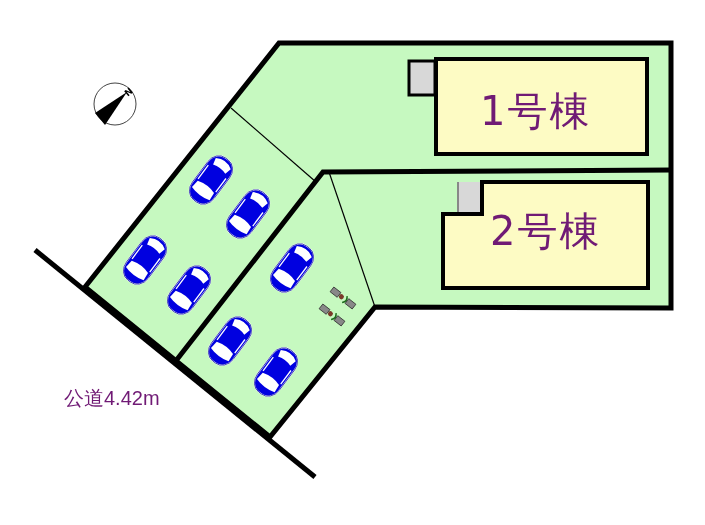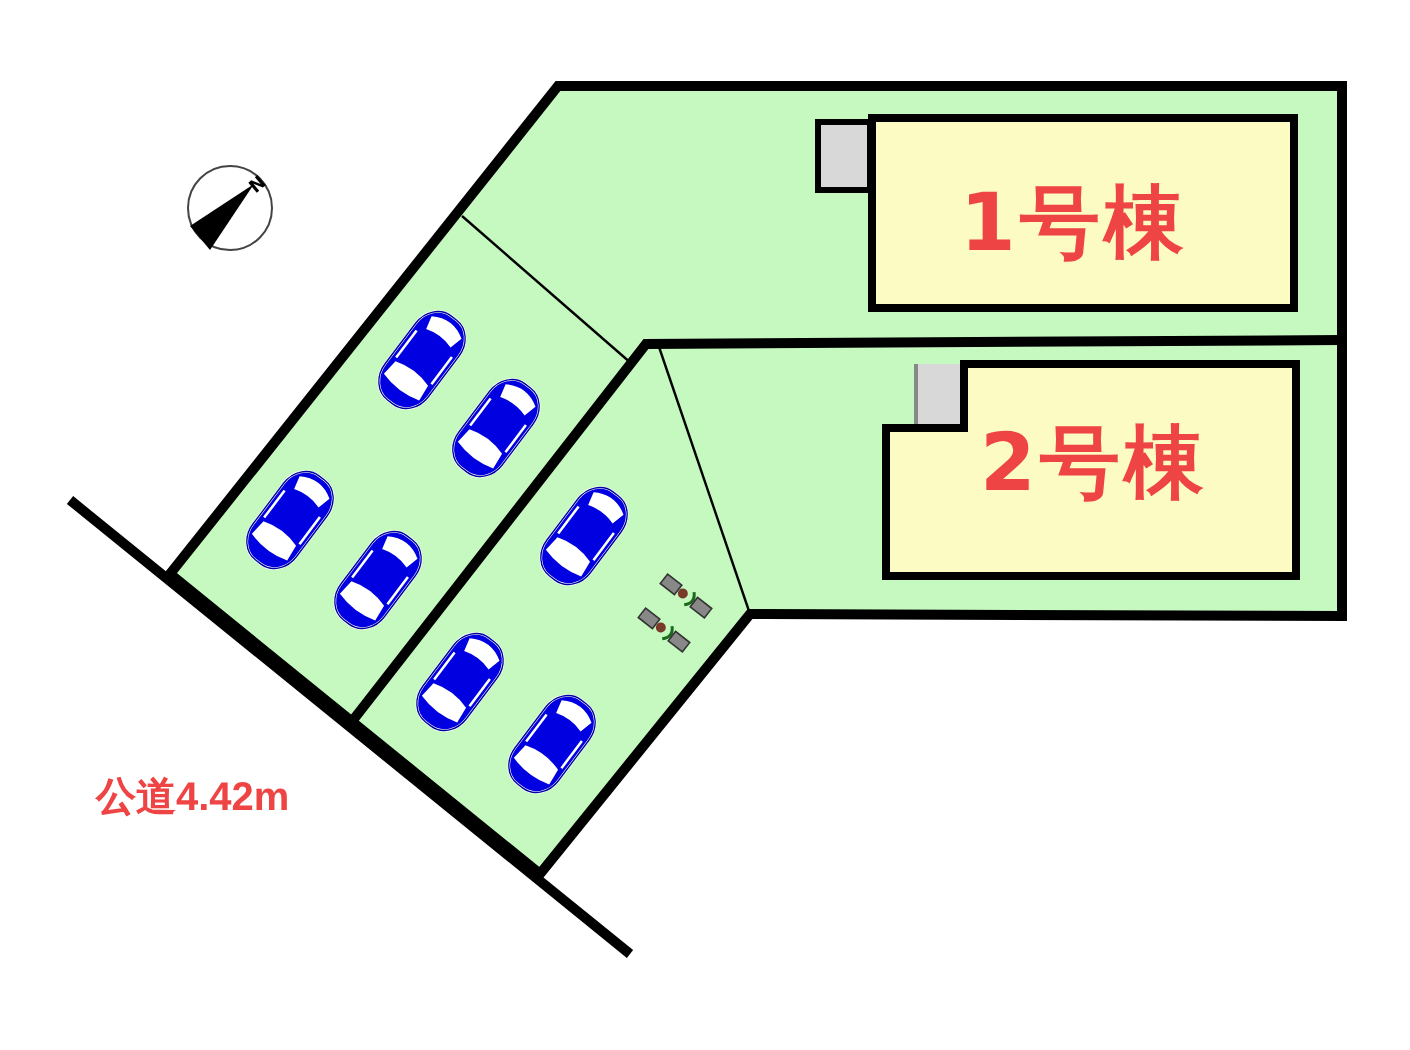--- a/index.html
+++ b/index.html
@@ -1,18 +1,18 @@
 <!DOCTYPE html>
 <html><head>
 <meta charset="utf-8">
 <style>
   html, body { margin:0; padding:0; background:#ffffff; }
   body { width:705px; height:525px; position:relative; overflow:hidden; font-family:"DejaVu Sans", sans-serif; }
   #plan { position:absolute; left:0; top:0; }
-  .label { position:absolute; font-weight:bold; color:#ef4444; white-space:nowrap; }
+  .label { position:absolute; font-weight:normal; color:#701a75; white-space:nowrap; }
   .bldg-label { font-size:40px; letter-spacing:2px; }
   .road-label { font-size:20px; font-family:"Liberation Sans", sans-serif; }
 </style>
 </head>
 <body>
 
 <svg id="plan" width="705" height="525" viewBox="0 0 705 525">
   <defs>
     <g id="car">
 
@@ -64,13 +64,13 @@
   </g>
 
   <g>
     <use href="#bike" transform="translate(343,298) rotate(-52)"></use>
     <use href="#bike" transform="translate(332,315) rotate(-52)"></use>
   </g>
 </svg>
 
 <div class="label bldg-label" style="left:480px; top:84px;">1号棟</div>
 <div class="label bldg-label" style="left:490px; top:204px;">2号棟</div>
-<div class="label road-label" style="left:48px; top:385px;">公道4.42m</div>
+<div class="label road-label" style="left:64px; top:385px;">公道4.42m</div>
 
 </body></html>

